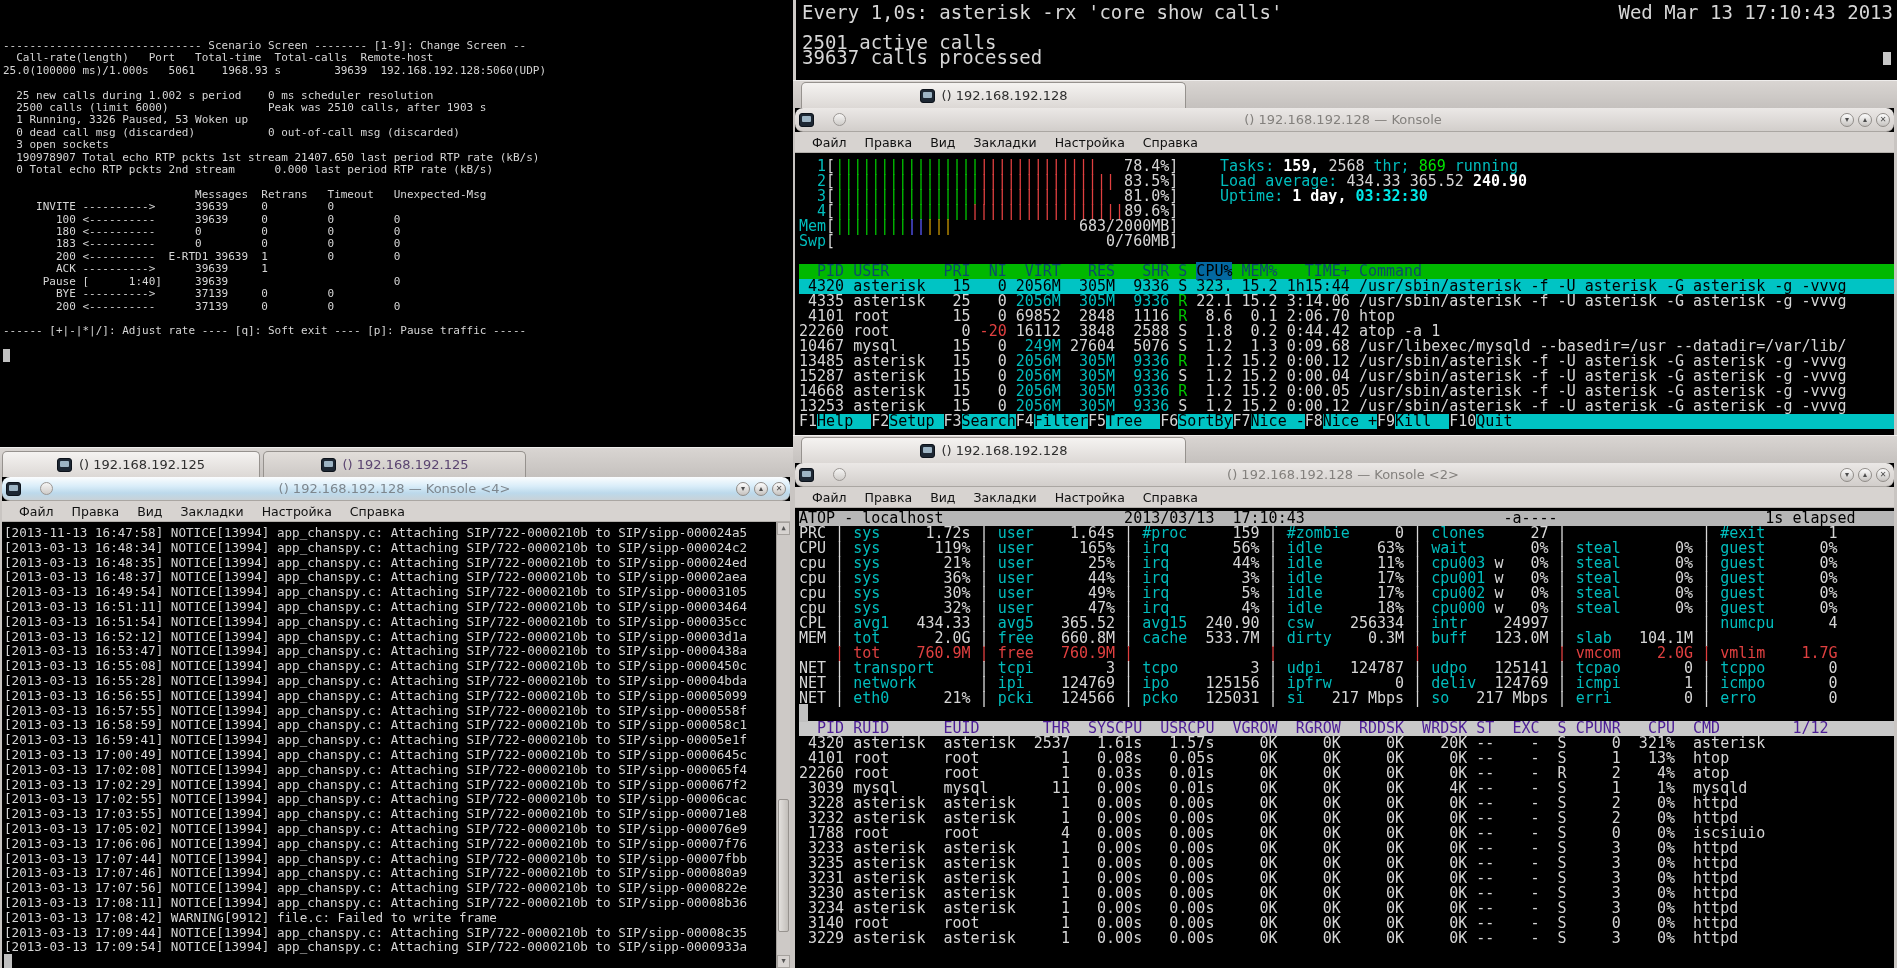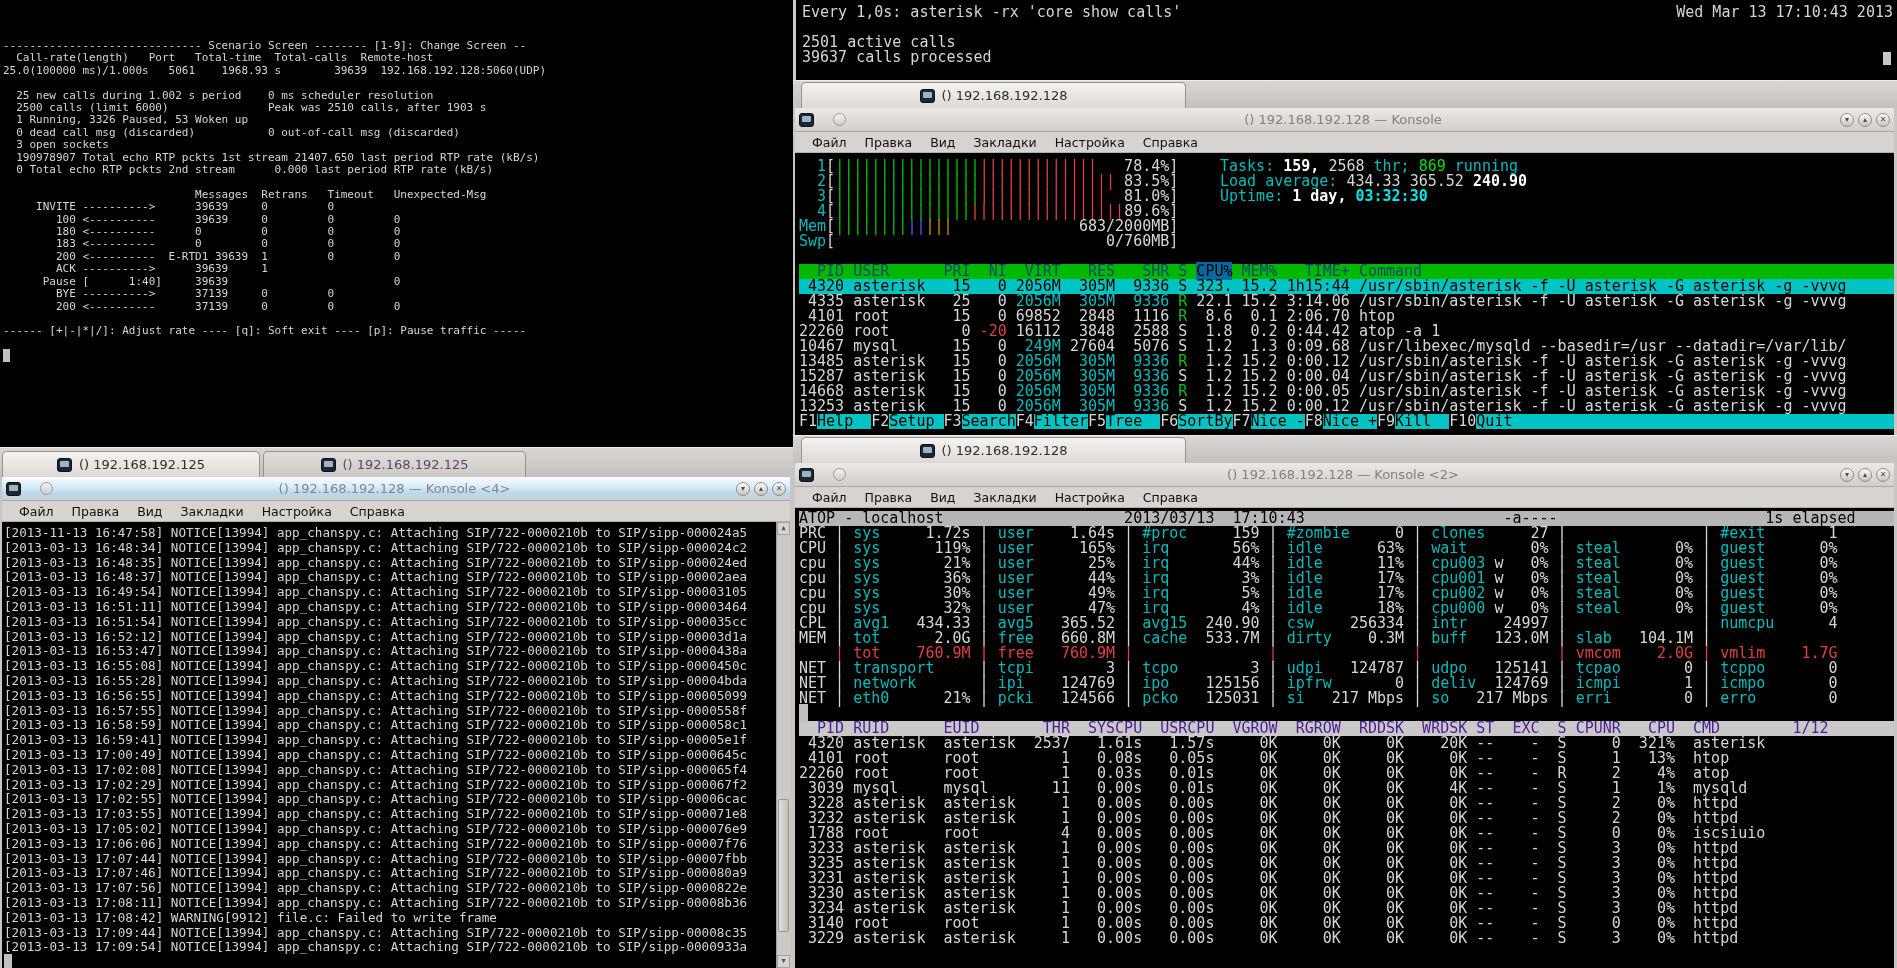--- a/index.html
+++ b/index.html
@@ -10,21 +10,21 @@
   }
   .col-left { width:793px; height:968px; display:flex; flex-direction:column; }
   .col-right { width:1104px; height:968px; display:flex; flex-direction:column; }
 
   
   .term { background:#000; font-family:"DejaVu Sans Mono", monospace; color:#d6d6d6;
           position:relative; overflow:hidden; }
   .tl { white-space:pre; }
   .term.sipp { height:447px; padding:40px 0 0 3px; font-size:11px; line-height:12.4px; }
   .term.sipp .tl { min-height:12.4px; }
-  .term.watch { height:80px; padding:5px 4px 0 6px; font-size:15px; line-height:15px;
+  .term.watch { height:80px; padding:5px 4px 0 6px; font-size:19px; line-height:15px;
                 border-left:3px solid #cfcbc8; }
   .term.watch .tl { min-height:15px; }
   .term.htop { height:282px; padding:6px 0 0 4px; font-size:15px; line-height:15px; }
   .term.htop .tl { min-height:15px; }
   .term.atopt { flex:1; padding:3px 0 0 4px; font-size:15px; line-height:15px; }
   .term.atopt .tl { min-height:15px; }
   .term.log { flex:1; padding:4px 16px 0 2px; font-size:12.6px; line-height:14.8px; }
   .term.log .tl { min-height:14.8px; }
 
   .flexline { display:flex; justify-content:space-between; }
@@ -55,21 +55,21 @@
   .tab.w256 { width:258px; } .tab.w263 { width:263px; margin-left:3px; }
   .tab.w385 { width:385px; margin-left:6px; }
   .tab.t2 { background:linear-gradient(#e2deda,#ccc8c5); color:#5a4470; }
   .tab-label { overflow:hidden; white-space:nowrap; }
 
   
   .window { display:flex; flex-direction:column; flex:1; min-height:0;
             border-left:2px solid #c9c5c2; border-right:3px solid #c9c5c2; }
   .titlebar { height:24px; display:flex; align-items:center; padding:0 4px; gap:19px;
               background:linear-gradient(#ebe8e6,#d2cecb); border-bottom:1px solid #aaa6a2;
-              font-size:13px; color:#83807d; }
+              font-size:13px; color:#83807d;border-radius:8px; }
   .titlebar.active { background:linear-gradient(180deg,#fbfdfe 0%,#d9edf9 40%,#bcd9eb 70%,#c8d2d8 100%);
                      color:#7d868d; }
   .titlebar .title { flex:1; text-align:center; overflow:hidden; white-space:nowrap; }
   .term-icon { width:15px; height:14px; background:#1d2733; border:1px solid #0c121a; border-radius:3px;
                position:relative; flex:0 0 auto; }
   .term-icon::after { content:""; position:absolute; left:2px; top:2px; right:2px; bottom:4px;
                       background:#9db4c4; border-radius:1px; }
   .appmenu-btn { width:13px; height:13px; border-radius:50%;
                  background:linear-gradient(#f6f5f4,#cfccc9); border:1px solid #9b9794; flex:0 0 auto; }
   .winbtns { display:flex; gap:4px; flex:0 0 auto; }

